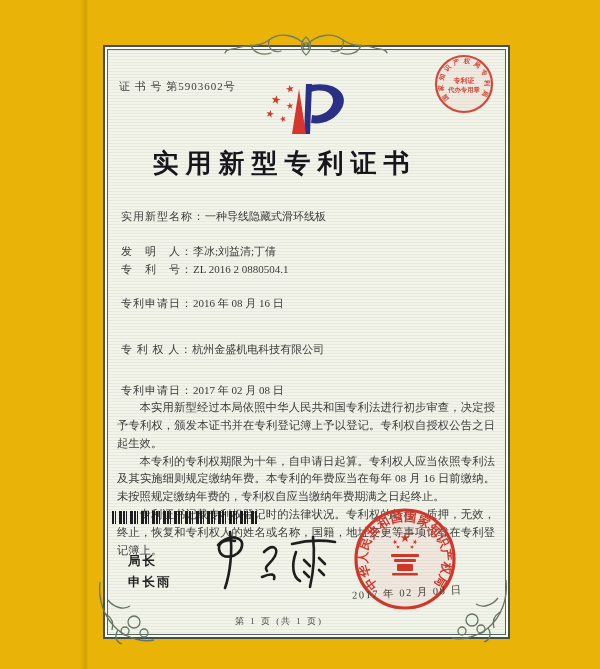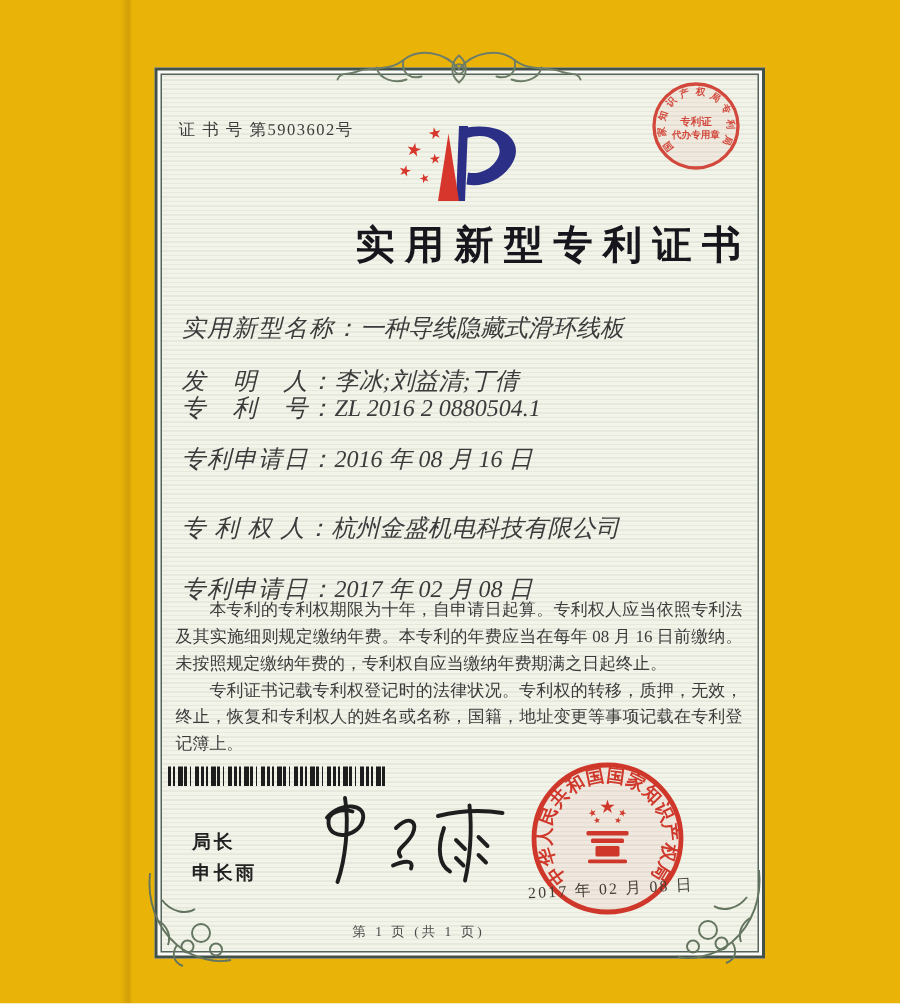--- a/index.html
+++ b/index.html
@@ -7,24 +7,24 @@
           font-family:"Liberation Serif","DejaVu Serif",serif;}
   .scan-edge{position:absolute;left:80px;top:0;width:8px;height:669px;
              background:linear-gradient(90deg,rgba(0,0,0,0)0%,rgba(0,0,0,0.10)70%,rgba(0,0,0,0.02)100%);}
   .border-outer{position:absolute;left:103px;top:45px;width:403px;height:590px;
                 border:2px solid #42514a;background:#fbfbf7;}
   .border-inner{position:absolute;left:2px;top:2px;right:2px;bottom:2px;border:1px solid #55645c;
                 background:#f2f3e9;
                 background-image:repeating-linear-gradient(180deg,rgba(130,145,115,0.10) 0 1px,rgba(0,0,0,0) 1px 3px);}
   .cert-number{position:absolute;left:119px;top:79px;font-size:11px;color:#3c3c3c;letter-spacing:1px;}
   .logo{position:absolute;left:262px;top:80px;}
-  .cert-title{position:absolute;left:103px;top:146px;width:363px;text-align:right;
-              font-size:26px;font-weight:600;color:#16161c;letter-spacing:7px;padding-left:35px;}
+  .cert-title{position:absolute;left:103px;top:146px;width:363px;text-align:center;
+              font-size:26px;font-weight:600;color:#16161c;letter-spacing:7px;}
   .fields{position:absolute;left:121px;top:206px;width:380px;}
-  .field-row{position:absolute;left:0;font-size:16px;color:#3b3b3b;white-space:nowrap;font-style:italic;}
+  .field-row{position:absolute;left:0;font-size:11px;color:#3b3b3b;white-space:nowrap;}
   .field-row .lbl{letter-spacing:1px;}
   .paras{position:absolute;left:117px;top:399px;width:378px;}
   .paras p{margin:0;font-size:11.3px;line-height:1.58;color:#3b3b3b;text-align:justify;text-indent:2em;}
   .barcode{position:absolute;left:112px;top:511px;width:146px;height:13px;
            background:repeating-linear-gradient(90deg,#1d1d1d 0 2px,transparent 2px 3.5px,#1d1d1d 3.5px 4.5px,
            transparent 4.5px 7px,#1d1d1d 7px 10px,transparent 10px 11px);}
   .signer{position:absolute;left:128px;top:551px;font-family:Liberation Sans, sans-serif;
           font-size:12.5px;font-weight:bold;color:#222;letter-spacing:2px;line-height:21px;}
   .signature{position:absolute;left:192px;top:530px;}
   .page-footer{position:absolute;left:103px;top:615px;width:352px;text-align:center;
@@ -110,20 +110,21 @@
   <div class="fields">
     <div class="field-row" style="top:3px"><span class="lbl">实用新型名称：</span><span>一种导线隐藏式滑环线板</span></div>
     <div class="field-row" style="top:38px"><span class="lbl">发　明　人：</span><span>李冰;刘益清;丁倩</span></div>
     <div class="field-row" style="top:56px"><span class="lbl">专　利　号：</span><span>ZL 2016 2 0880504.1</span></div>
     <div class="field-row" style="top:90px"><span class="lbl">专利申请日：</span><span>2016 年 08 月 16 日</span></div>
     <div class="field-row" style="top:136px"><span class="lbl">专 利 权 人：</span><span>杭州金盛机电科技有限公司</span></div>
     <div class="field-row" style="top:177px"><span class="lbl">专利申请日：</span><span>2017 年 02 月 08 日</span></div>
   </div>
 
   <div class="paras">
+    <p>本实用新型经过本局依照中华人民共和国专利法进行初步审查，决定授予专利权，颁发本证书并在专利登记簿上予以登记。专利权自授权公告之日起生效。</p>
     <p>本专利的专利权期限为十年，自申请日起算。专利权人应当依照专利法及其实施细则规定缴纳年费。本专利的年费应当在每年 08 月 16 日前缴纳。未按照规定缴纳年费的，专利权自应当缴纳年费期满之日起终止。</p>
     <p>专利证书记载专利权登记时的法律状况。专利权的转移，质押，无效，终止，恢复和专利权人的姓名或名称，国籍，地址变更等事项记载在专利登记簿上。</p>
   </div>
 
   <div class="barcode"></div>
 
   <div class="signer">
     <div>局长</div>
     <div>申长雨</div>
   </div>

